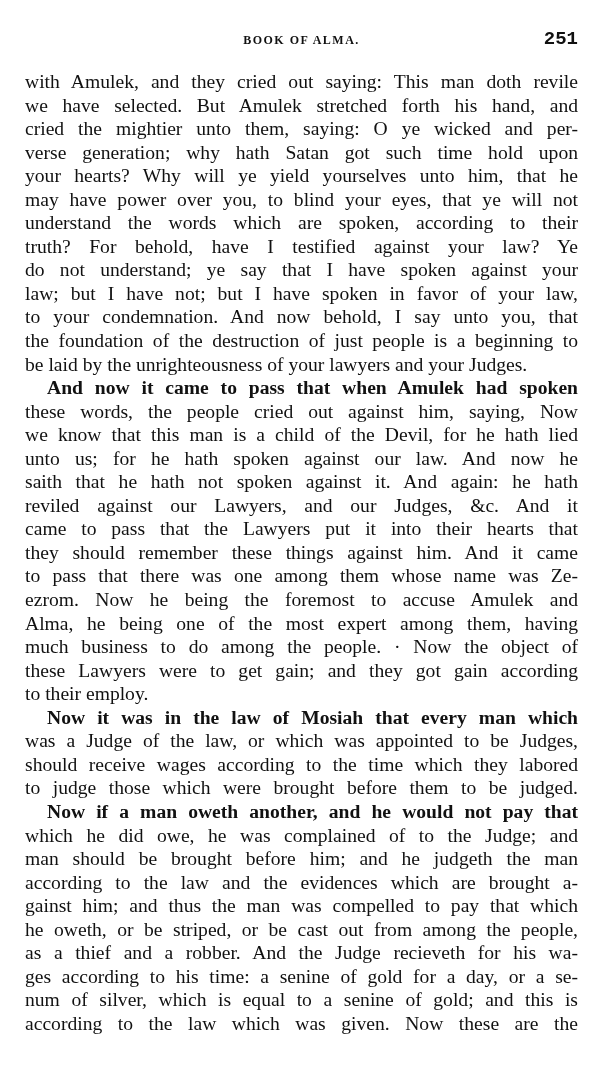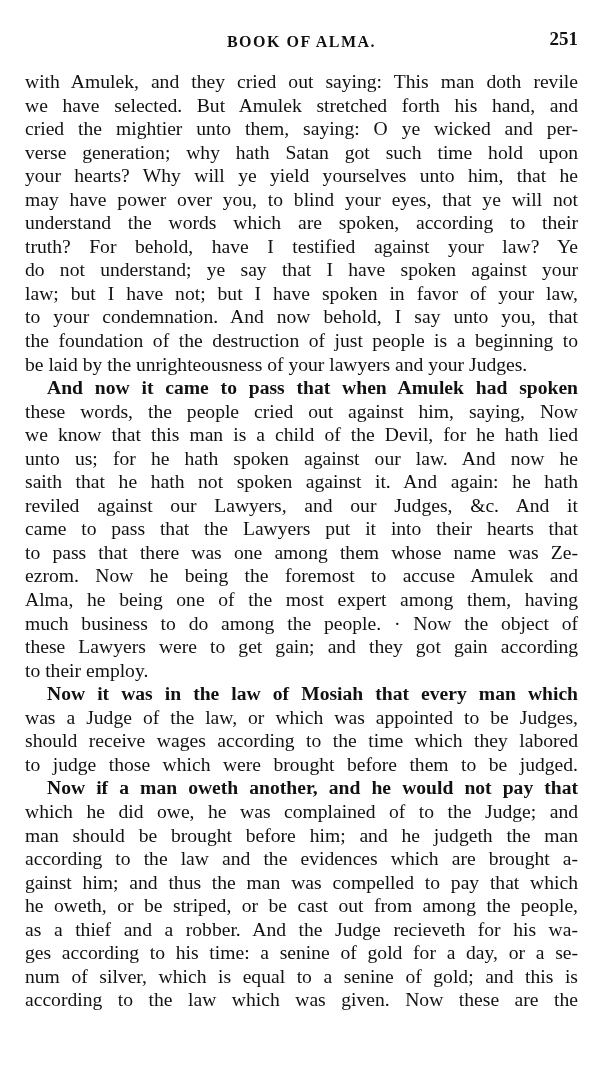--- a/index.html
+++ b/index.html
@@ -1,26 +1,26 @@
 <!DOCTYPE html>
 <html><head>
 <meta charset="utf-8">
 <style>
   html, body { margin: 0; padding: 0; background: #ffffff; }
   body { width: 600px; height: 1073px; position: relative; overflow: hidden; color: #111; }
   .page { position: absolute; left: 0; top: 0; width: 600px; height: 1073px; }
   .header { position: absolute; top: 30px; left: 25px; width: 553px; height: 20px; }
   .running-title {
     position: absolute; left: 0; right: 0; text-align: center;
-    font-family: "Liberation Serif", serif; font-size: 16px; font-weight: bold;
+    font-family: "Liberation Serif", serif; font-size: 12px; font-weight: bold;
     letter-spacing: 1.5px; top: 3px;
   }
   .page-number {
     position: absolute; right: 0; top: -2px;
-    font-family: Liberation Serif, serif; font-size: 19px; font-weight: bold;
+    font-family: Liberation Mono, monospace; font-size: 19px; font-weight: bold;
   }
   .body-text {
     position: absolute; top: 70px; left: 25px; width: 553px;
     font-family: "Liberation Serif", serif; font-size: 19.6px; line-height: 23.55px;
   }
   .line {
     display: block; white-space: nowrap; text-align: justify; text-align-last: justify;
     height: 23.55px; overflow: visible;
   }
   .line.last { text-align-last: left; }
@@ -54,20 +54,21 @@
     </div>
 
     <div>
       <span class="line indent">And now it came to pass that when Amulek had spoken</span>
       <span class="line">these words, the people cried out against him, saying, Now</span>
       <span class="line">we know that this man is a child of the Devil, for he hath lied</span>
       <span class="line">unto us; for he hath spoken against our law.  And now he</span>
       <span class="line">saith that he hath not spoken against it.  And again: he hath</span>
       <span class="line">reviled against our Lawyers, and our Judges, &amp;c.  And it</span>
       <span class="line">came to pass that the Lawyers put it into their hearts that</span>
+      <span class="line">they should remember these things against him.  And it came</span>
       <span class="line">to pass that there was one among them whose name was Ze-</span>
       <span class="line">ezrom.  Now he being the foremost to accuse Amulek and</span>
       <span class="line">Alma, he being one of the most expert among them, having</span>
       <span class="line">much business to do among the people. · Now the object of</span>
       <span class="line">these Lawyers were to get gain; and they got gain according</span>
       <span class="line last">to their employ.</span>
     </div>
 
     <div>
       <span class="line indent">Now it was in the law of Mosiah that every man which</span>

